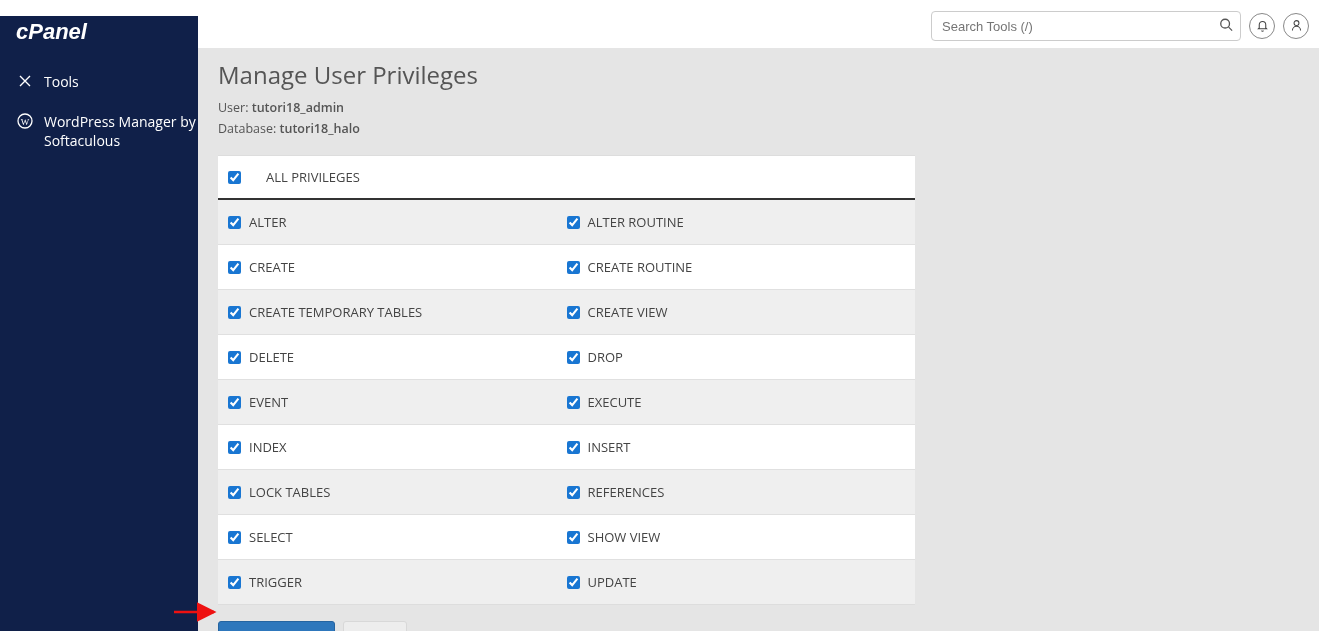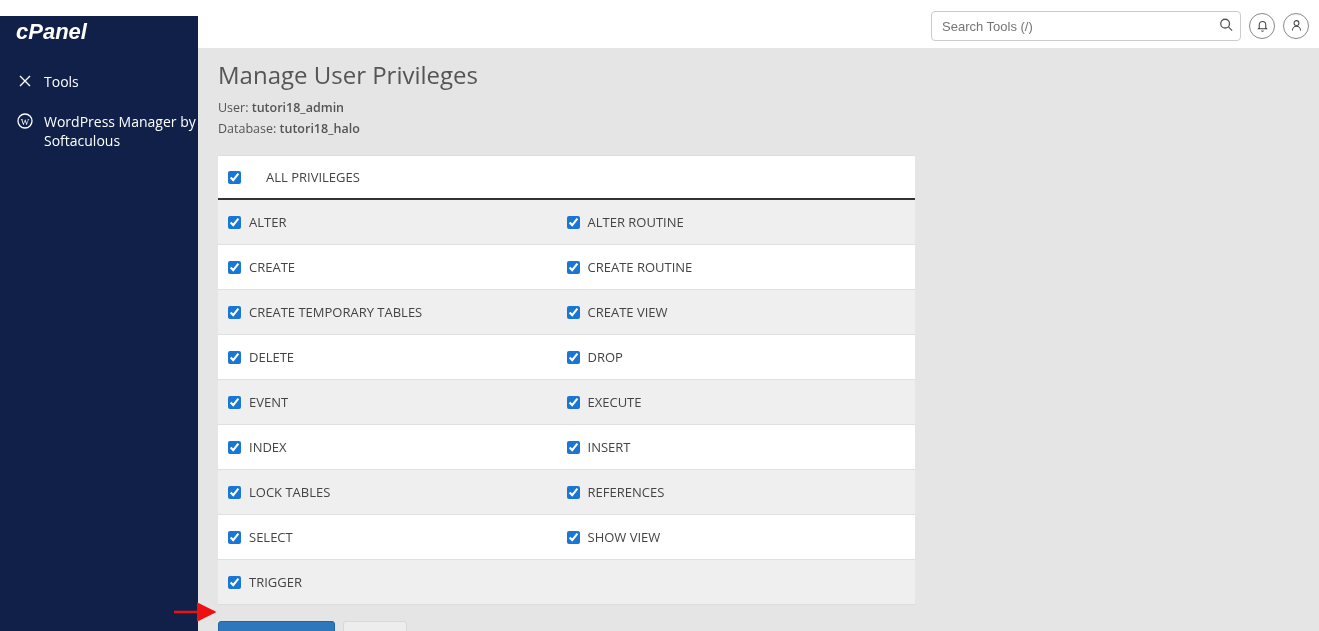--- a/index.html
+++ b/index.html
@@ -317,20 +317,24 @@
           <div class="priv-cell">
             <input type="checkbox" checked="" style="">
             <span class="priv-label">SHOW VIEW</span>
           </div>
         </div>
         <div class="priv-row alt">
           <div class="priv-cell">
             <input type="checkbox" checked="" style="">
             <span class="priv-label">TRIGGER</span>
           </div>
+          <div class="priv-cell">
+            <input type="checkbox" checked="" style="">
+            <span class="priv-label">UPDATE</span>
+          </div>
         </div>
       </div>
   </div>
 
   <div class="btn-row">
     <button class="btn btn-primary">Make Changes</button>
     <button class="btn btn-default">Reset</button>
   </div>
 </div>
 

